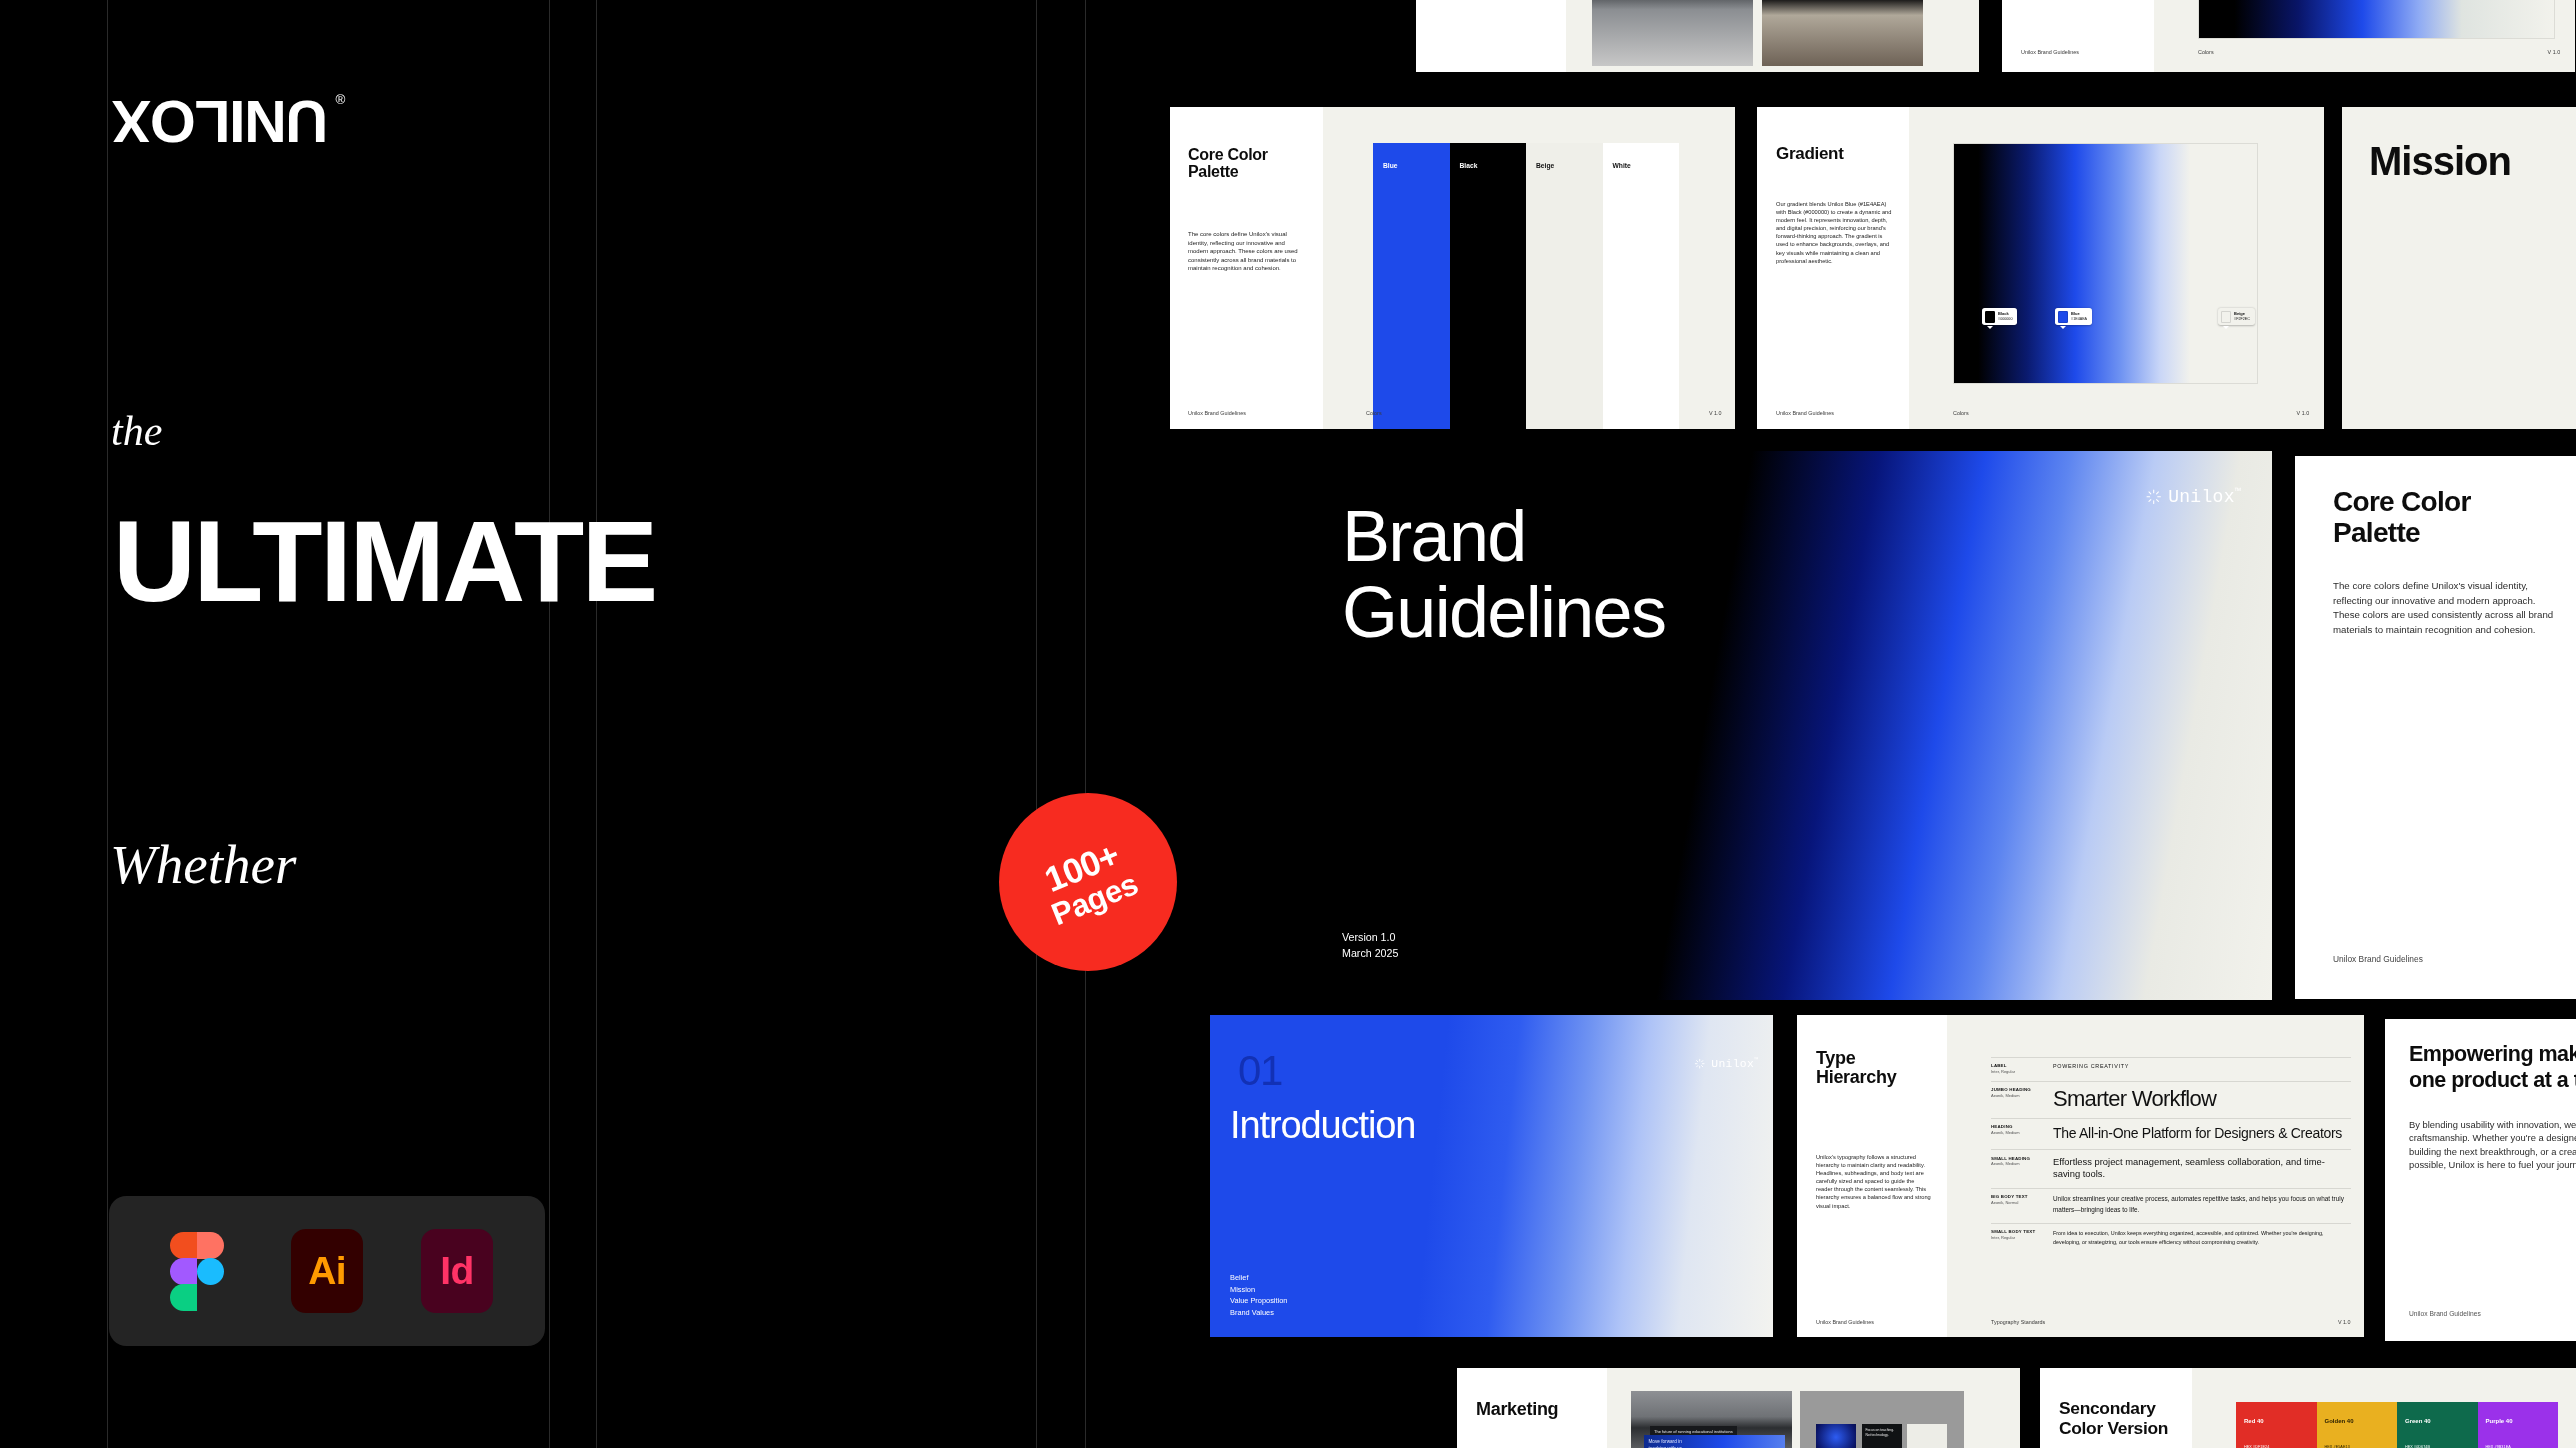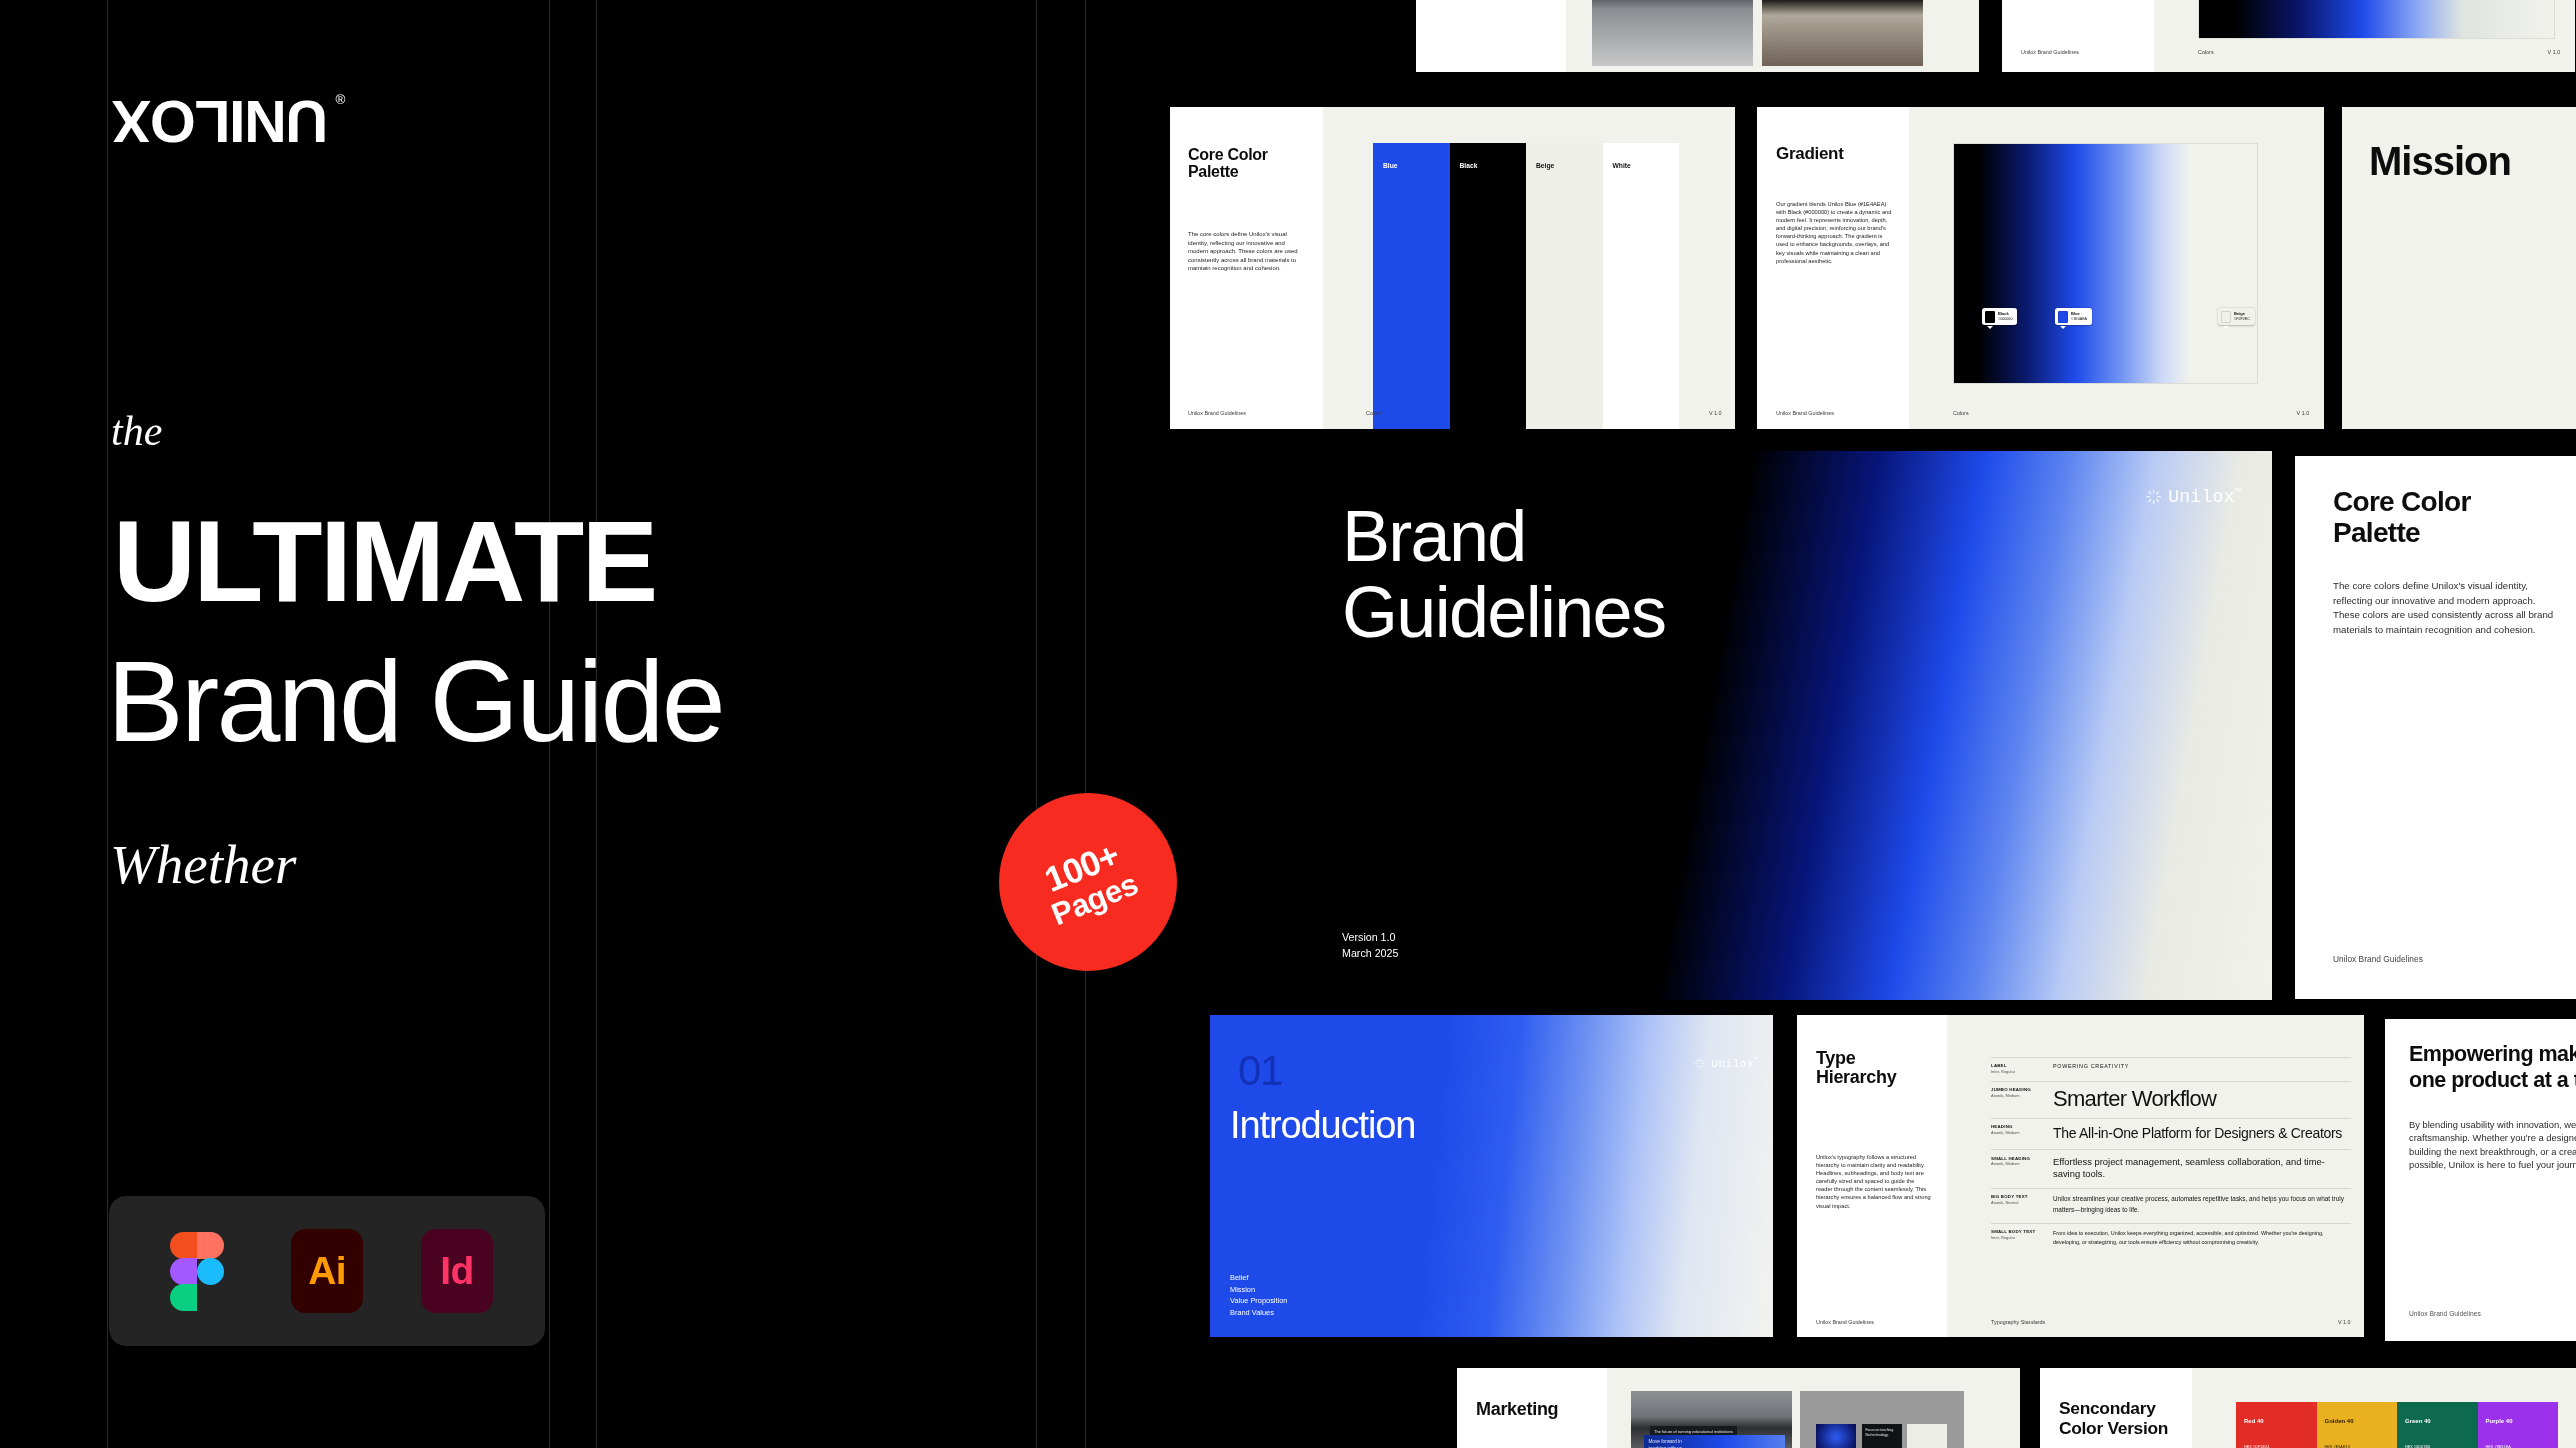--- a/index.html
+++ b/index.html
@@ -224,21 +224,20 @@
 
   <div class="hero">
 
     <div class="logo-wrap">
       <span class="logo-mark">UNILOX</span>
       <span class="logo-reg">®</span>
     </div>
 
     <div class="kicker">the</div>
     <div class="head1">ULTIMATE</div>
-    <div class="head2">Brand Guide</div>
     <div class="kicker2">Whether</div>
 
     <div class="badge">
       <div class="badge-inner">
         <div class="badge-top">100+</div>
         <div class="badge-bot">Pages</div>
       </div>
     </div>
 
     <div class="apps">

